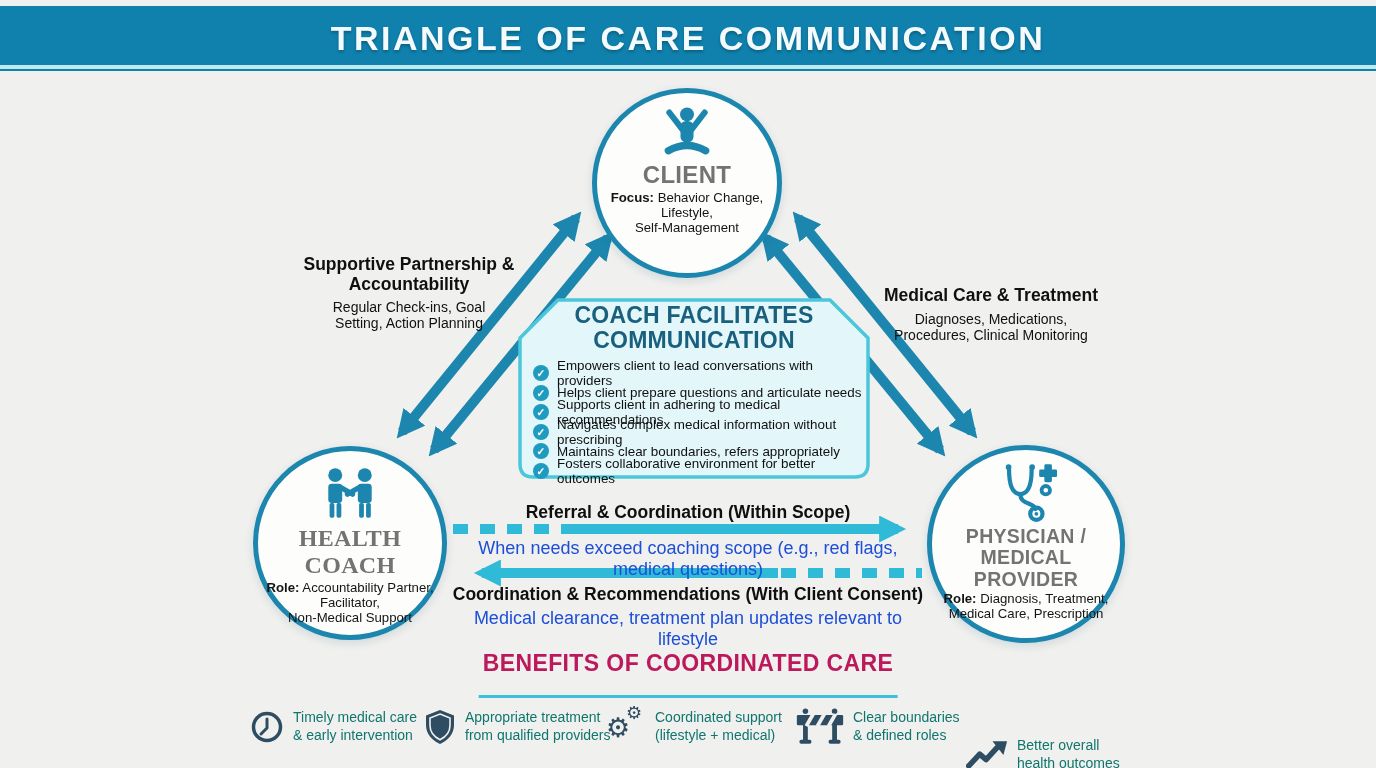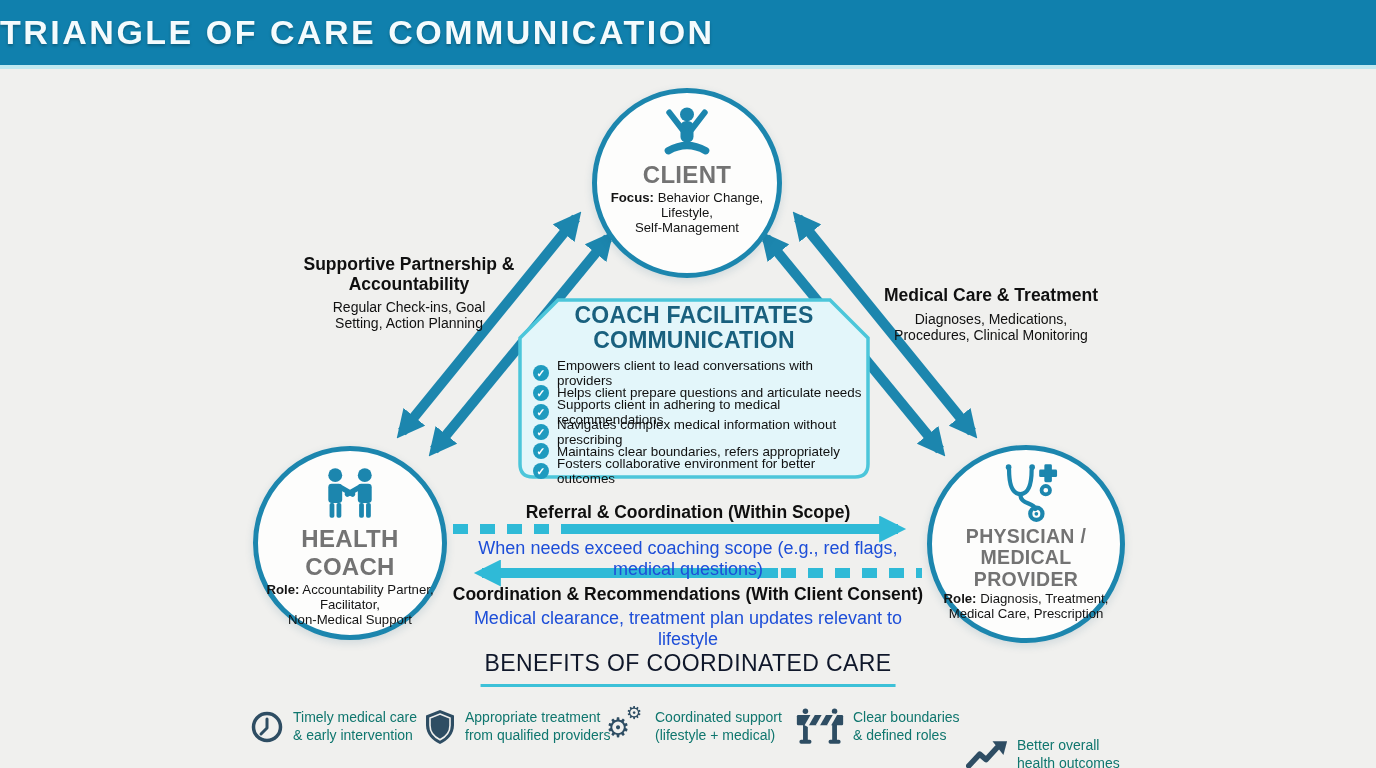--- a/index.html
+++ b/index.html
@@ -2,37 +2,37 @@
 <html><head>
 <meta charset="utf-8">
 <style>
   html,body{margin:0;padding:0;background:#e8e8e6;}
   .canvas{position:relative;width:1376px;height:768px;background:#F0F0EE;overflow:hidden;
           font-family:"Liberation Sans",sans-serif;color:#141414;}
   .layer{position:absolute;left:0;top:0;width:1376px;height:768px;}
   .pre{white-space:pre-line;}
 
   
-  .topbar{position:absolute;left:0;top:0;width:1376px;height:65px;background:#1080AD;
-          display:flex;align-items:center;justify-content:flex-start;}
+  .topbar{position:absolute;left:0;top:6px;width:1376px;height:65px;background:#1080AD;
+          display:flex;align-items:center;justify-content:center;}
   .topbar h1{margin:0;font-size:34px;font-weight:700;letter-spacing:2.5px;color:#F4FBFD;
              text-shadow:0 2px 3px rgba(0,0,0,.25);}
   .topbar-underline{position:absolute;left:0;top:65px;width:1376px;height:4px;background:#BFE9F1;}
 
   
   .circle{position:absolute;border:5px solid #1C86AE;border-radius:50%;background:#FDFDFC;
           box-sizing:border-box;display:flex;flex-direction:column;align-items:center;
           text-align:center;box-shadow:0 3px 8px rgba(30,90,120,.15);}
   .circle .node-title{font-weight:700;color:#737373;letter-spacing:.3px;}
   .circle p{margin:2px 0 0;font-size:13.2px;line-height:1.13;color:#141414;}
   .circle p b{font-weight:700;}
   .client-node{left:592px;top:88px;width:190px;height:190px;padding-top:13px;}
   .client-node .node-title{font-size:24px;margin-top:1px;}
   .coach-node{left:253px;top:446px;width:194px;height:194px;padding-top:16px;}
-  .coach-node .node-title{font-size:24px;}
+  .coach-node .node-title{font-size:24px;font-family:Liberation Serif, serif;}
   .physician-node{left:927px;top:445px;width:198px;height:198px;padding-top:12px;}
   .physician-node .node-title{font-size:19.5px;line-height:1.1;}
   .node-icon{display:block;}
 
   
   .link-label{position:absolute;text-align:center;}
   .link-label .lt{font-size:17.5px;font-weight:700;line-height:1.12;color:#101010;}
   .link-label .ls{font-size:14px;line-height:1.15;margin-top:5px;color:#101010;}
   .coach-client-label{left:288px;top:255px;width:242px;}
   .physician-client-label{left:870px;top:270px;width:242px;margin-top:16px;}
@@ -50,22 +50,22 @@
   .harrow-label{position:absolute;left:450px;width:476px;text-align:center;}
   .harrow-label .lt{font-size:17.5px;font-weight:700;color:#0f0f0f;}
   .harrow-label .ls{font-size:18px;color:#1d4ed8;}
   .referral-title{top:502px;}
   .referral-sub{top:538px;}
   .coordination-title{top:584px;}
   .coordination-sub{top:608px;}
 
   
   .benefits-title{position:absolute;left:50%;top:650px;transform:translateX(-50%);
-                  font-size:23px;font-weight:400;color:#0f172a;letter-spacing:.4px;
-                  padding:0 4px 7px;border-bottom:3.5px solid #3DC1D8;}
+                  font-size:23px;font-weight:700;color:#be185d;letter-spacing:.4px;
+                  padding:0 4px 18px;border-bottom:3.5px solid #3DC1D8;}
   .benefit{position:absolute;top:702px;display:flex;align-items:center;gap:9px;height:50px;}
   .benefit .btxt{font-size:14px;line-height:1.27;color:#0f766e;}
   .b1{left:250px;} .b2{left:424px;} .b3{left:606px;} .b4{left:796px;} .b5{left:966px;margin-top:28px;}
   .bicon{flex:0 0 auto;display:flex;align-items:center;justify-content:center;}
   .gears{position:relative;width:40px;height:42px;font-family:"DejaVu Sans",sans-serif;color:#2E4D63;}
   .gear-big{position:absolute;left:0px;top:8px;font-size:27px;line-height:1;}
   .gear-small{position:absolute;left:20px;top:-2px;font-size:18px;line-height:1;}
 </style>
 </head>
 <body>

